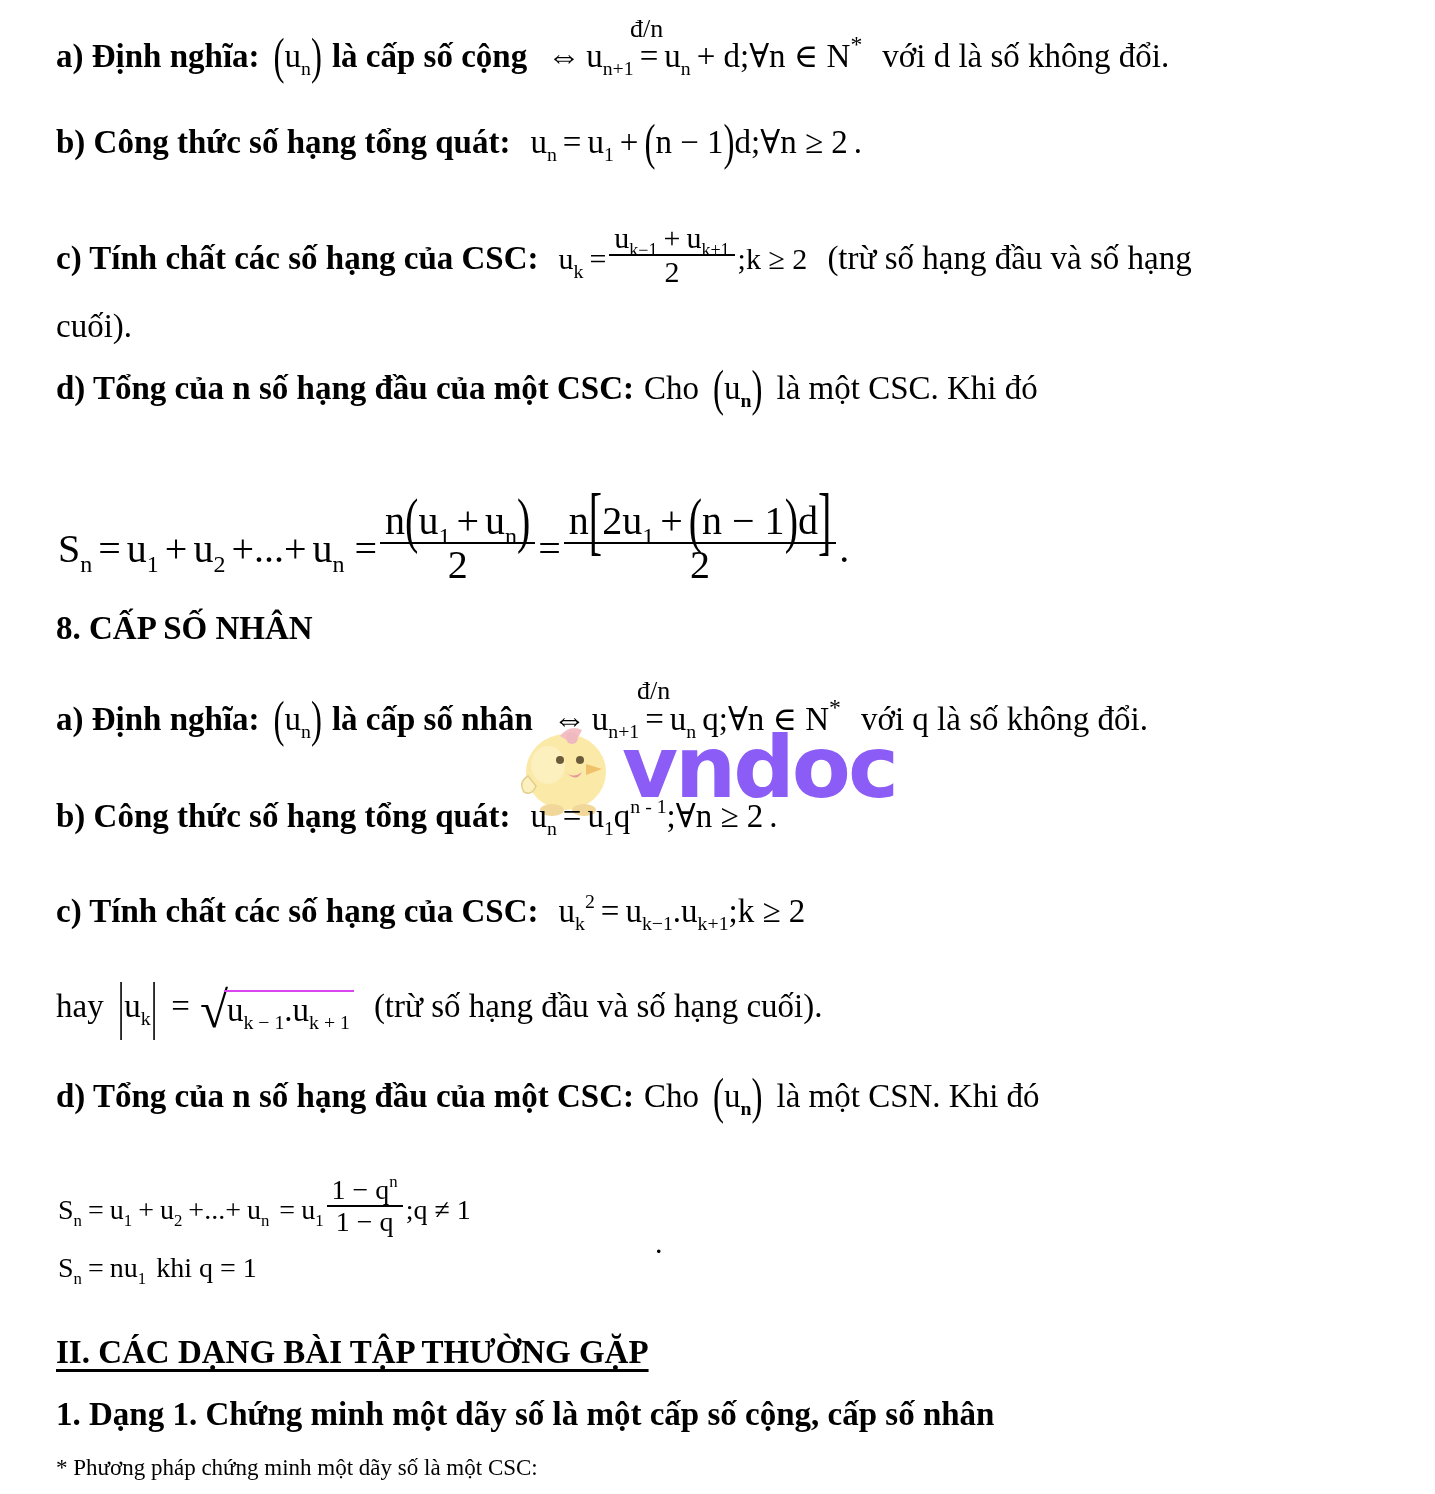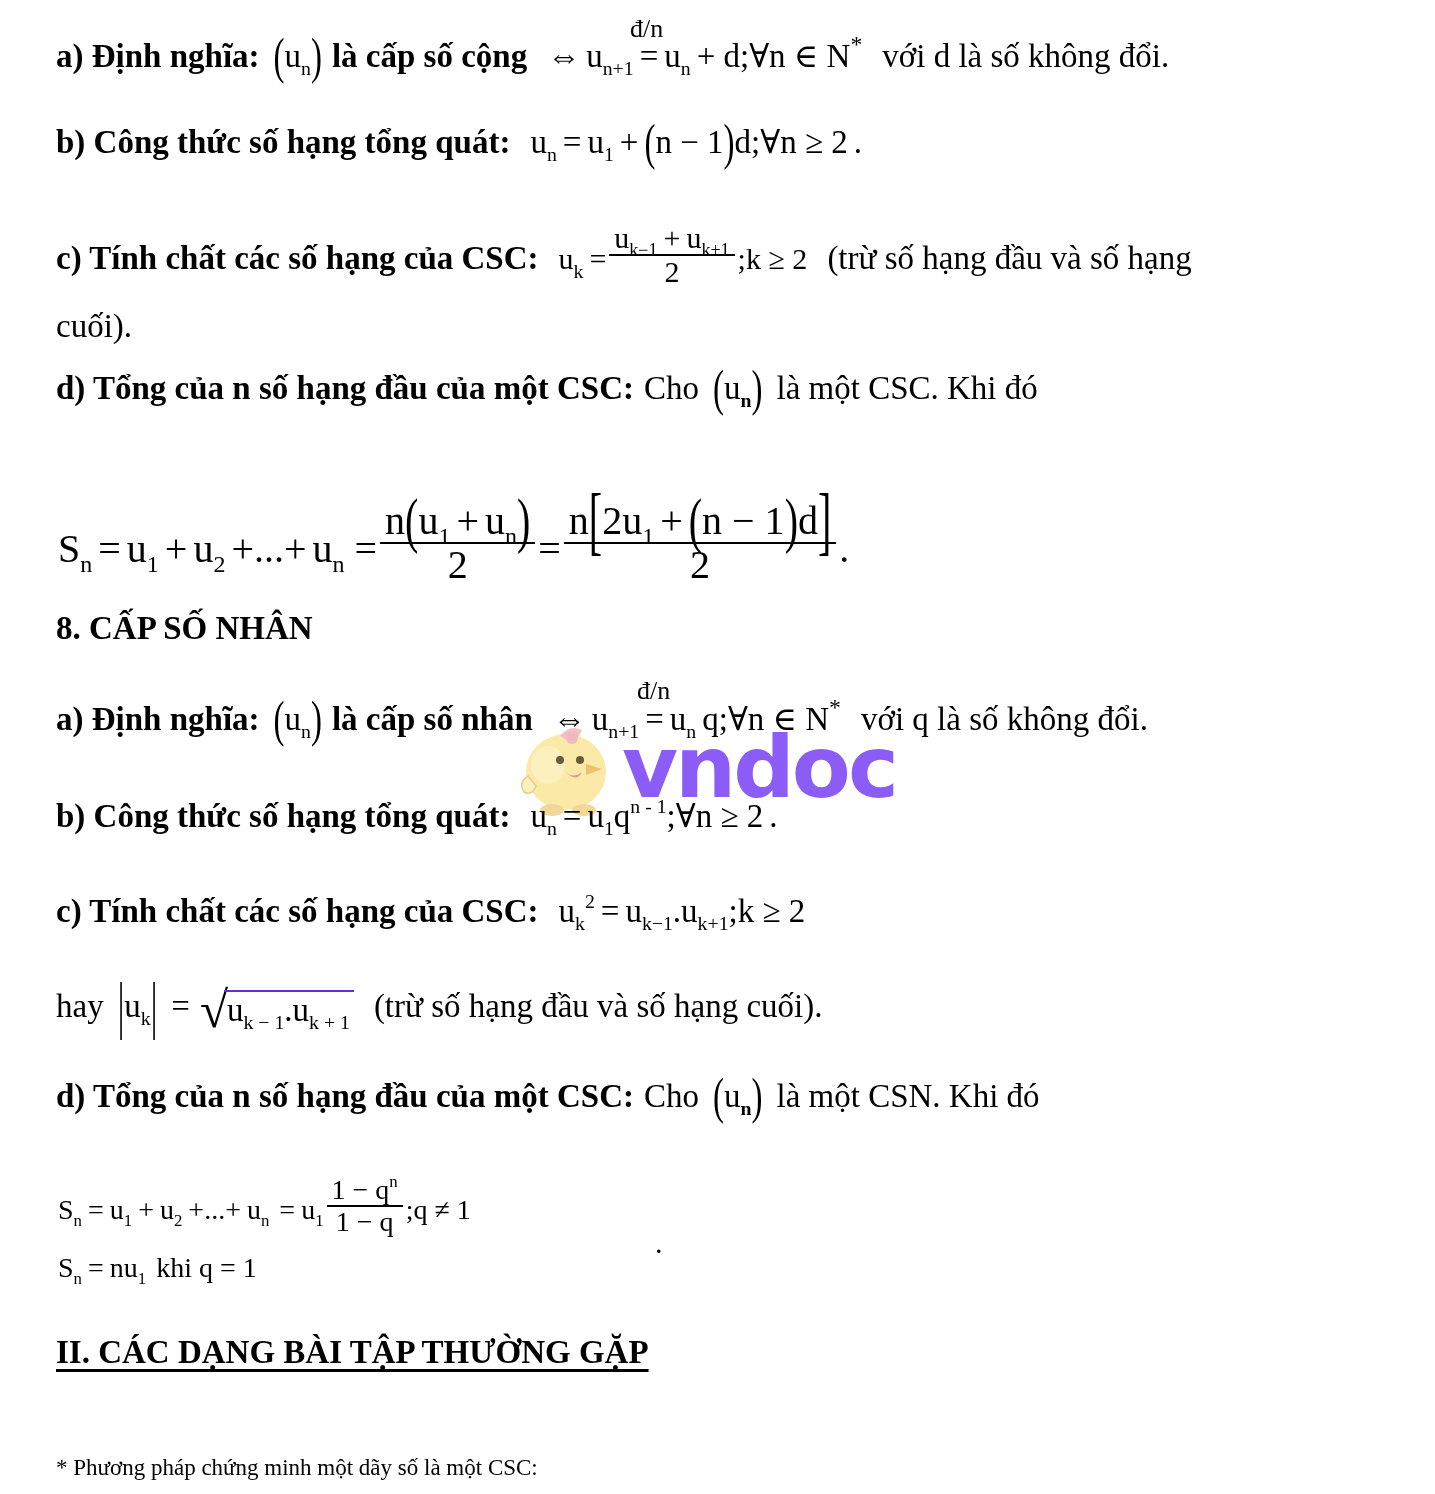--- a/index.html
+++ b/index.html
@@ -127,21 +127,21 @@
     vertical-align: -0.12em;
   }
   .sqrt > .radical {
     display: inline-block;
     font-size: 1.55em;
     vertical-align: -0.12em;
     line-height: 0.8;
   }
   .sqrt > .radicand {
     display: inline-block;
-    border-top: 2px solid #6d28d9;
+    border-top: 2px solid #d946ef;
     padding: 2px 4px 0 3px;
     margin-left: -4px;
   }
 
   
   .absbar {
     display: inline-block;
     transform: scaleY(1.9);
     transform-origin: center;
     font-weight: 300;
@@ -223,16 +223,17 @@
     <span>S</span><sub class="sb">n</sub><span class="sp6"></span><span>=</span><span class="sp6"></span><span>u</span><sub class="sb">1</sub><span class="sp6"></span><span>+</span><span class="sp6"></span><span>u</span><sub class="sb">2</sub><span class="sp6"></span><span>+...+</span><span class="sp6"></span><span>u</span><sub class="sb">n</sub><span class="sp10"></span><span>=</span><span class="sp6"></span><span>u</span><sub class="sb">1</sub><span class="frac"><span class="num"><span>1 − q</span><sup class="sp">n</sup></span><span class="den">1 − q</span></span><span>;q ≠ 1</span>
   </div>
   <div class="row t30 mathf" style="left:655px; top:1228px;">.</div>
 
   <div class="row t32 mathf" style="left:58px; top:1254px;">
     <span>S</span><sub class="sb">n</sub><span class="sp6"></span><span>=</span><span class="sp6"></span><span>nu</span><sub class="sb">1</sub><span class="sp10"></span><span>khi q = 1</span>
   </div>
 
   <div class="row t33 b underlined" style="left:56px; top:1336px;">II. CÁC DẠNG BÀI TẬP THƯỜNG GẶP</div>
 
+  <div class="row t33 b" style="left:56px; top:1398px;">1. Dạng 1. Chứng minh một dãy số là một cấp số cộng, cấp số nhân</div>
 
   <div class="row t31 mathf" style="left:56px; top:1456px;">* Phương pháp chứng minh một dãy số là một CSC:</div>
 
 </div>
 
 </body></html>

